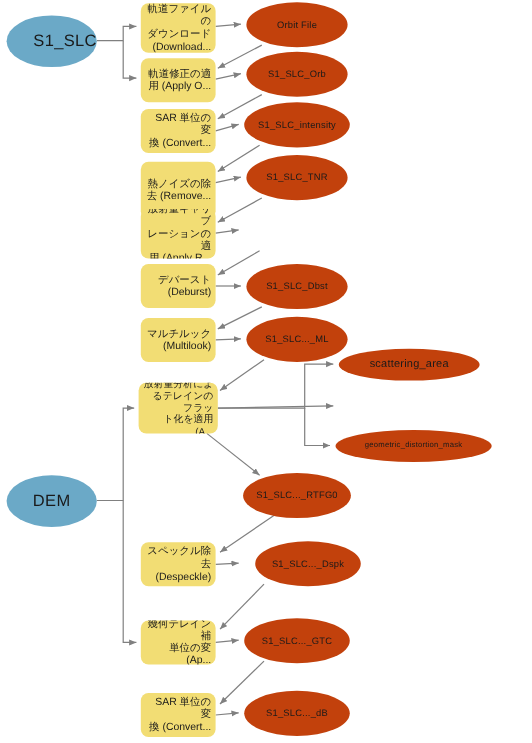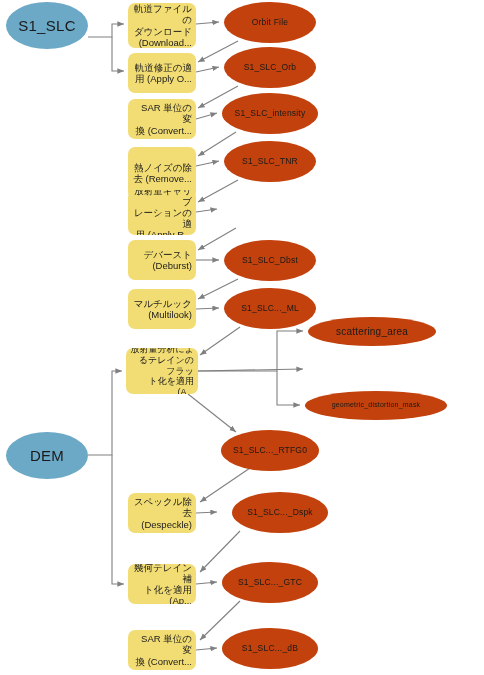--- a/index.html
+++ b/index.html
@@ -105,21 +105,21 @@
       <path d="M198,371 L277,371 L277,331 L303,331"></path>
       <path d="M198,371 L303,369"></path>
       <path d="M277,371 L277,405 L300,405"></path>
       <path d="M188,394 L236,432"></path>
 
       <path d="M88,455 L112,455 L112,371 L122,371"></path>
       <path d="M112,455 L112,584 L124,584"></path>
     </g>
   </svg>
 
-  <div class="node node-source" style="left:6px; top:2px; width:82px; height:47px;">
+  <div class="node node-source" style="left:6px; top:14px; width:82px; height:47px;text-align:right;">
     <span class="node-label">S1_SLC</span>
   </div>
 
   <div class="node node-source" style="left:6px; top:432px; width:82px; height:47px;">
     <span class="node-label">DEM</span>
   </div>
 
   <div class="node node-process" style="left:128px; top:3px; width:68px; height:45px;">
     <span class="node-label">軌道ファイルの
 ダウンロード
@@ -163,21 +163,21 @@
 ト化を適用 (A...</span>
   </div>
 
   <div class="node node-process" style="left:128px; top:493px; width:68px; height:40px;">
     <span class="node-label">スペックル除去
 (Despeckle)</span>
   </div>
 
   <div class="node node-process" style="left:128px; top:564px; width:68px; height:40px;">
     <span class="node-label">幾何テレイン補
-ト化を適用 (Ap...</span>
+単位の変 (Ap...</span>
   </div>
 
   <div class="node node-process" style="left:128px; top:630px; width:68px; height:40px;">
     <span class="node-label">SAR 単位の変
 換 (Convert...</span>
   </div>
 
   <div class="node node-product" style="left:224px; top:2px; width:92px; height:41px;">
     <span class="node-label">Orbit File</span>
   </div>

